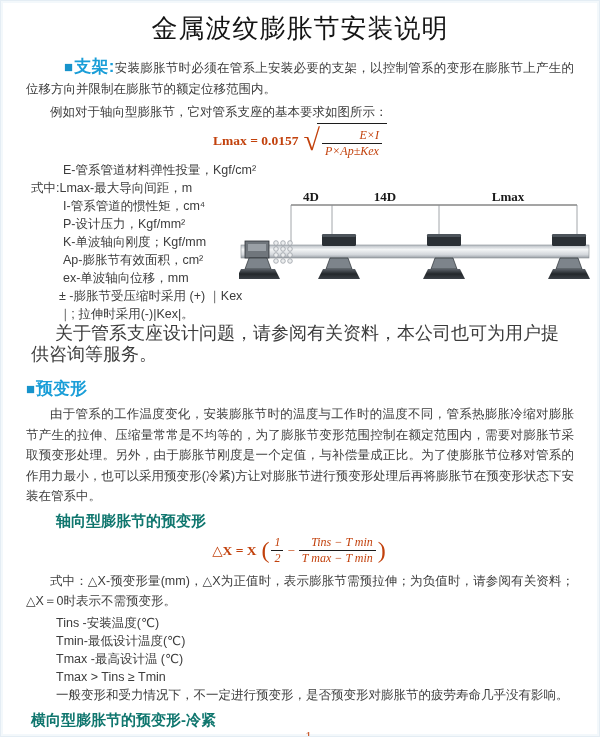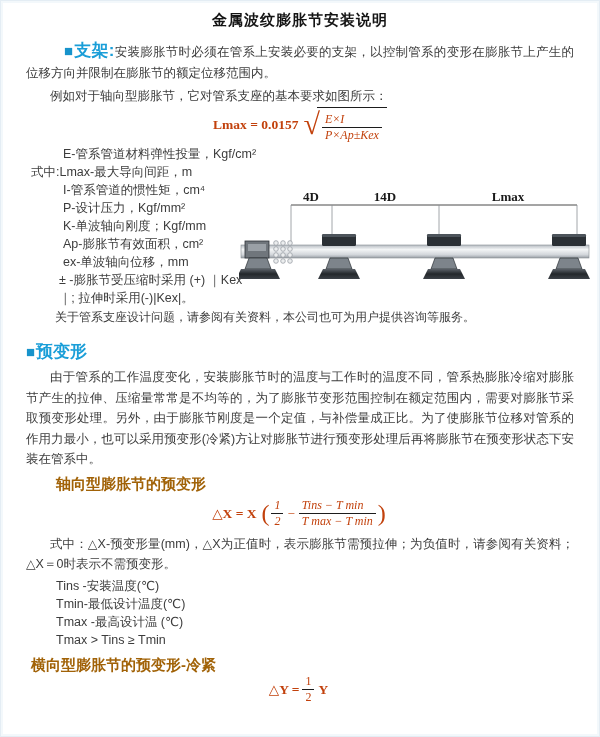--- a/index.html
+++ b/index.html
@@ -12,69 +12,69 @@
     background: #ffffff;
     overflow: hidden;
     font-family: "Liberation Sans", "DejaVu Sans", sans-serif;
     color: #3c3c3c;
     box-shadow: inset 0 0 0 2px #f3f8fb;
     border: 1px solid #e4edf4;
   }
   .title {
     padding-top: 10px;
     text-align: center;
-    font-size: 15px;
-    font-weight: bold;
+    font-size: 26px;
+    font-weight: normal;
     color: #141414;
     letter-spacing: 1px;
   }
   .para {
     margin: 0 25px;
     font-size: 12.5px;
     line-height: 21px;
     text-align: justify;
   }
   .intro-para { margin-top: 10px; text-indent: 38px; }
   .example-para { margin-top: 2px; text-indent: 24px; }
   .sec-head { color: #1a9ed8; font-weight: bold; font-size: 17px; white-space: nowrap; }
   .sec-head .sq { font-size: 15px; color: #1793cb; margin-right: 1px; }
   .sec-block { margin: 8px 0 0 25px; }
-  .sub-head { font-weight: bold; font-size: 15px; color: #a16207; }
+  .sub-head { font-weight: bold; font-size: 15px; color: #0f766e; }
   .axial-head { margin: 4px 0 0 55px; line-height: 20px; }
   .lateral-head { margin: 6px 0 0 30px; line-height: 20px; }
 
   
   .formula {
     font-family: "Liberation Serif", "DejaVu Serif", serif;
     color: #c2410c;
     text-align: center;
     display: flex;
     align-items: center;
     justify-content: center;
   }
   .f1 { margin-top: 2px; height: 32px; }
   .f2 { margin-top: 2px; height: 36px; }
   .f3 { margin-top: 0; height: 30px; }
   .f-lhs { font-weight: bold; font-size: 13.5px; margin-right: 5px; }
   .radical { font-size: 30px; line-height: 1; font-weight: 400; margin-right: -3px; transform: translateY(-1px); }
   .radicand { display: inline-block; border-top: 1.5px solid #1c1c1c; padding: 1px 5px 0 5px; }
-  .frac { display: inline-flex; flex-direction: column; align-items: flex-start; font-size: 12px; line-height: 1.25; font-style: italic; }
+  .frac { display: inline-flex; flex-direction: column; align-items: flex-end; font-size: 12px; line-height: 1.25; font-style: italic; }
   .frac .den { border-top: 1px solid #1c1c1c; font-family: Liberation Serif, serif; }
   .frac .num, .frac .den { padding: 0 3px; }
   .f2 .f-pre, .f3 .f-pre { font-weight: bold; font-size: 13.5px; margin-right: 3px; font-style: normal; }
   .paren { font-size: 24px; font-weight: 400; line-height: 1; margin: 0 2px; transform: translateY(-1px); }
   .f-minus { font-size: 13px; margin: 0 4px; }
   .f3 .frac { font-style: normal; }
   .f3 .f-rhs { font-weight: bold; font-size: 13.5px; margin-left: 4px; }
 
   
   .defs { margin: 4px 0 0 30px; width: 212px; font-size: 12.5px; line-height: 18px; }
   .def-line { white-space: nowrap; }
   .def-indent { padding-left: 32px; }
-  .service-para { margin: 0 25px 12px 30px; text-indent: 24px; font-size: 12px; line-height: 21px; }
+  .service-para { margin: 0 25px 12px 30px; text-indent: 24px; font-size: 18px; line-height: 21px; }
 
   .pre-para { margin-top: 4px; line-height: 20.5px; }
   .explain-para { margin-top: 2px; line-height: 20.5px; }
   .items { margin: 2px 25px 0 55px; font-size: 12.5px; line-height: 18px; }
   .items .item { white-space: nowrap; }
   .note-line { margin: 0 25px 0 55px; font-size: 12.5px; line-height: 18px; }
 
   
   .diagram { position: absolute; left: 238px; top: 188px; width: 352px; height: 100px; }
   .dimlbl {
@@ -212,20 +212,21 @@
 
   <p class="para explain-para example-para">式中：△X-预变形量(mm)，△X为正值时，表示膨胀节需预拉伸；为负值时，请参阅有关资料；△X＝0时表示不需预变形。</p>
 
   <div class="items">
     <div class="item">Tins -安装温度(℃)</div>
     <div class="item">Tmin-最低设计温度(℃)</div>
     <div class="item">Tmax -最高设计温 (℃)</div>
     <div class="item">Tmax &gt; Tins ≥ Tmin</div>
   </div>
 
+  <p class="note-line">一般变形和受力情况下，不一定进行预变形，是否预变形对膨胀节的疲劳寿命几乎没有影响。</p>
 
   <h3 class="sub-head lateral-head">横向型膨胀节的预变形-冷紧</h3>
 
   <div class="formula f3">
     <span class="f-pre">△Y =</span>
     <span class="frac">
       <span class="num">1</span>
       <span class="den">2</span>
     </span>
     <span class="f-rhs f-pre">Y</span>

